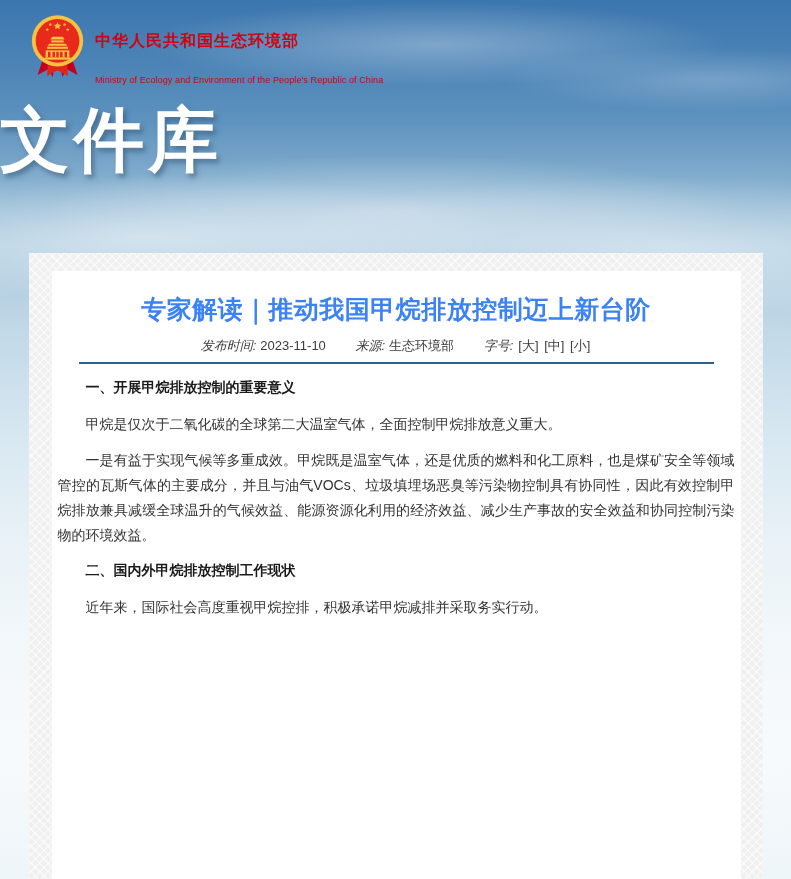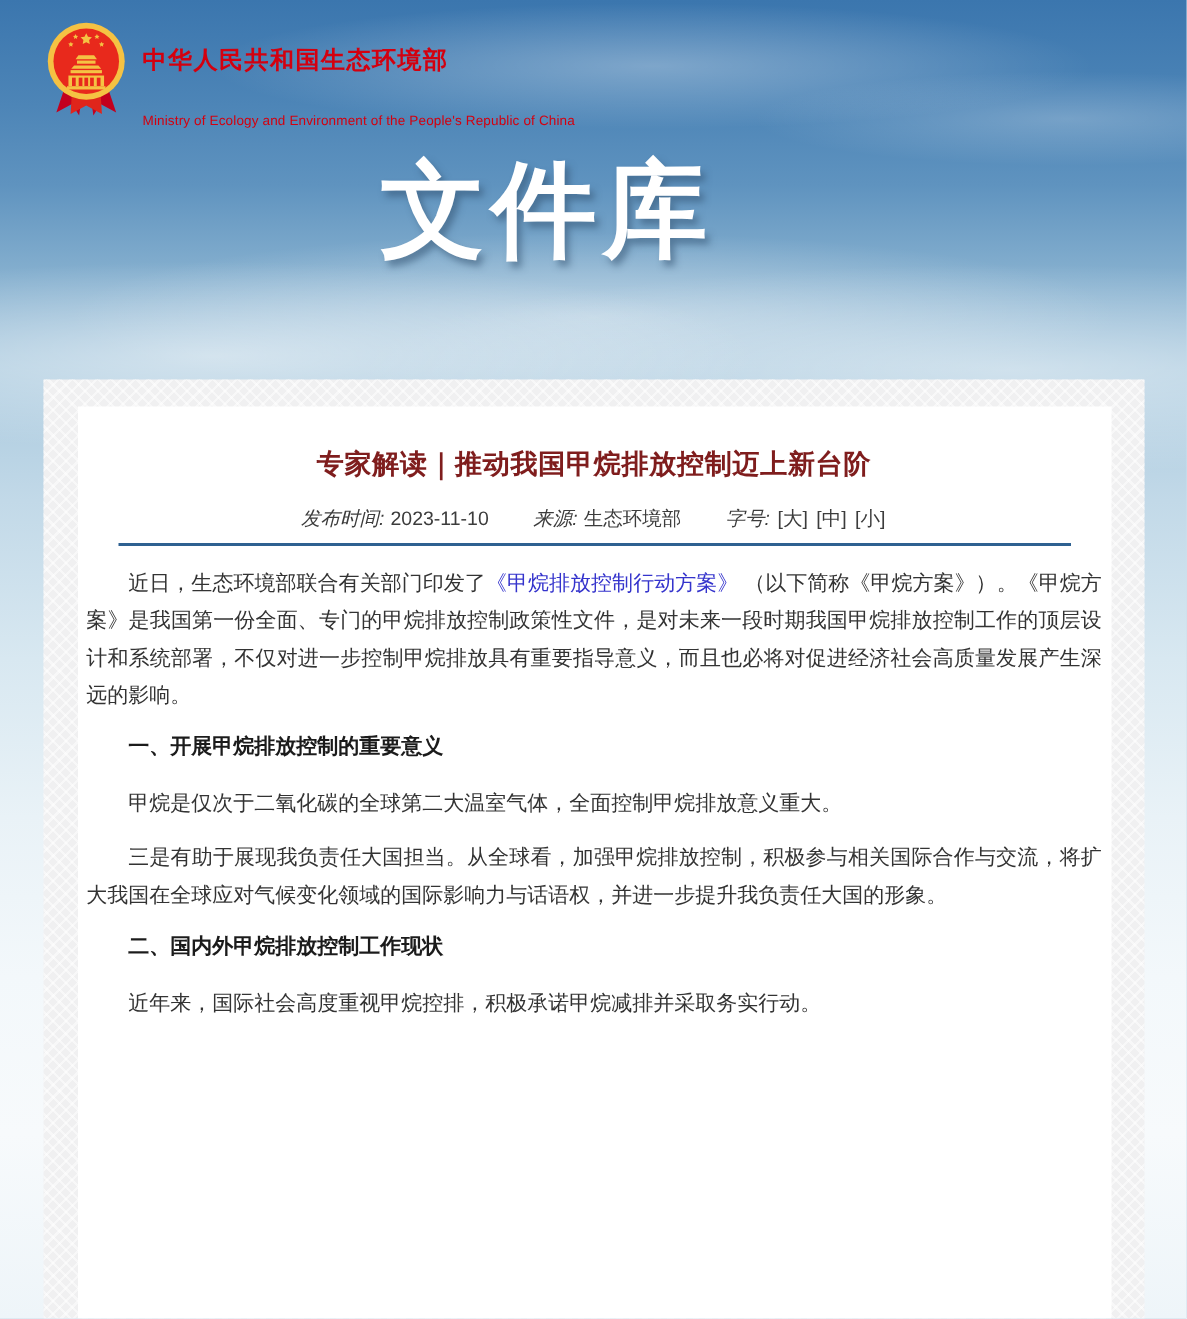--- a/index.html
+++ b/index.html
@@ -26,39 +26,39 @@
     font-size:16px; font-weight:bold; letter-spacing:1px;
     color:#d3000f; line-height:28px;
   }
   .ministry-en {
     margin-top:20px; font-size:9px; color:#d3000f; letter-spacing:.1px; line-height:11px;
   }
 
   
   .banner-title {
     position:absolute; top:94px; left:0; width:729px;
-    text-align:center; color:#ffffff; font-size:70px; font-weight:bold;
+    color:#ffffff; font-size:70px; font-weight:bold;
     letter-spacing:4px;
     text-shadow:3px 4px 5px rgba(45,75,105,.5);
   }
 
   
   .content-panel {
     position:absolute; top:253px; left:29px; width:734px; height:626px;
     background-color:#f0f0f1;
     background-image:
       repeating-linear-gradient(45deg,  rgba(255,255,255,.5) 0 1.5px, rgba(255,255,255,0) 1.5px 6px),
       repeating-linear-gradient(-45deg, rgba(255,255,255,.5) 0 1.5px, rgba(255,255,255,0) 1.5px 6px);
   }
   .article-card {
     margin:18px auto 0; width:689px; height:608px;
     background:#ffffff; padding:24px 5px 0; overflow:hidden;
   }
   .article-title {
-    text-align:center; color:#7f1d1d; font-size:18px; font-weight:bold;
+    text-align:center; color:#3b82f6; font-size:25px; font-weight:bold;
     line-height:28px; letter-spacing:.5px;
   }
   .article-meta {
     margin-top:15px; text-align:center; font-size:13px; color:#3c3c3c; line-height:15px;
   }
   .meta-item { margin:0 13px; white-space:nowrap; }
   .meta-label { margin-right:4px;font-style:italic; }
   .fontsize-btn { color:#3c3c3c; text-decoration:none; margin:0 1px; cursor:pointer; }
   .meta-divider { margin:9px 22px 0; border:none; border-top:2px solid #2e6191; }
 
@@ -121,25 +121,24 @@
 
     <div class="article-meta">
       <span class="meta-item"><span class="meta-label">发布时间:</span><span>2023-11-10</span></span>
       <span class="meta-item"><span class="meta-label">来源:</span><span>生态环境部</span></span>
       <span class="meta-item"><span class="meta-label">字号:</span><a class="fontsize-btn">[大]</a> <a class="fontsize-btn">[中]</a> <a class="fontsize-btn">[小]</a></span>
     </div>
 
     <hr class="meta-divider">
 
     <div class="article-body">
-      <p><span>近日，生态环境部联合有关部门印发了</span><a class="doc-link">《甲烷排放控制行动方案》</a><span> （以下简称《甲烷方案》）。《甲烷方案》是我国第一份全面、专门的甲烷排放控制政策性文件，是对未来一段时期我国甲烷排放控制工作的顶层设计和系统部署，不仅对进一步控制甲烷排放具有重要指导意义，而且也必将对促进经济社会高质量发展产生深远的影响。</span></p>
 
       <h2>一、开展甲烷排放控制的重要意义</h2>
       <p>甲烷是仅次于二氧化碳的全球第二大温室气体，全面控制甲烷排放意义重大。</p>
-      <p>三是有助于展现我负责任大国担当。从全球看，加强甲烷排放控制，积极参与相关国际合作与交流，将扩大我国在全球应对气候变化领域的国际影响力与话语权，并进一步提升我负责任大国的形象。</p>
+      <p>一是有益于实现气候等多重成效。甲烷既是温室气体，还是优质的燃料和化工原料，也是煤矿安全等领域管控的瓦斯气体的主要成分，并且与油气VOCs、垃圾填埋场恶臭等污染物控制具有协同性，因此有效控制甲烷排放兼具减缓全球温升的气候效益、能源资源化利用的经济效益、减少生产事故的安全效益和协同控制污染物的环境效益。</p>
 
       <h2>二、国内外甲烷排放控制工作现状</h2>
       <p>近年来，国际社会高度重视甲烷控排，积极承诺甲烷减排并采取务实行动。</p>
 
     </div>
 
   </article>
 </section>
 
 </body></html>

